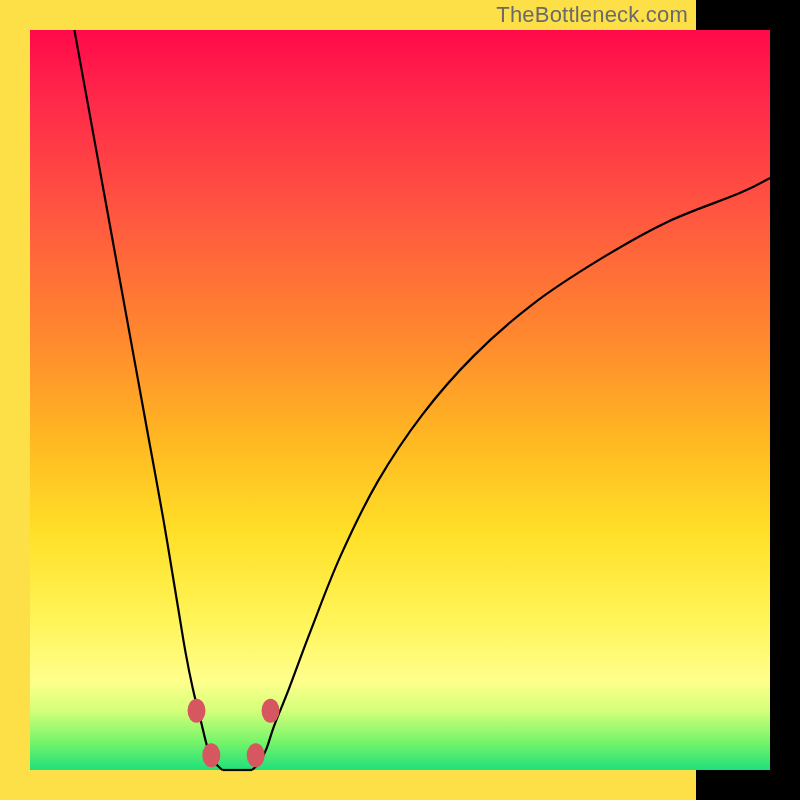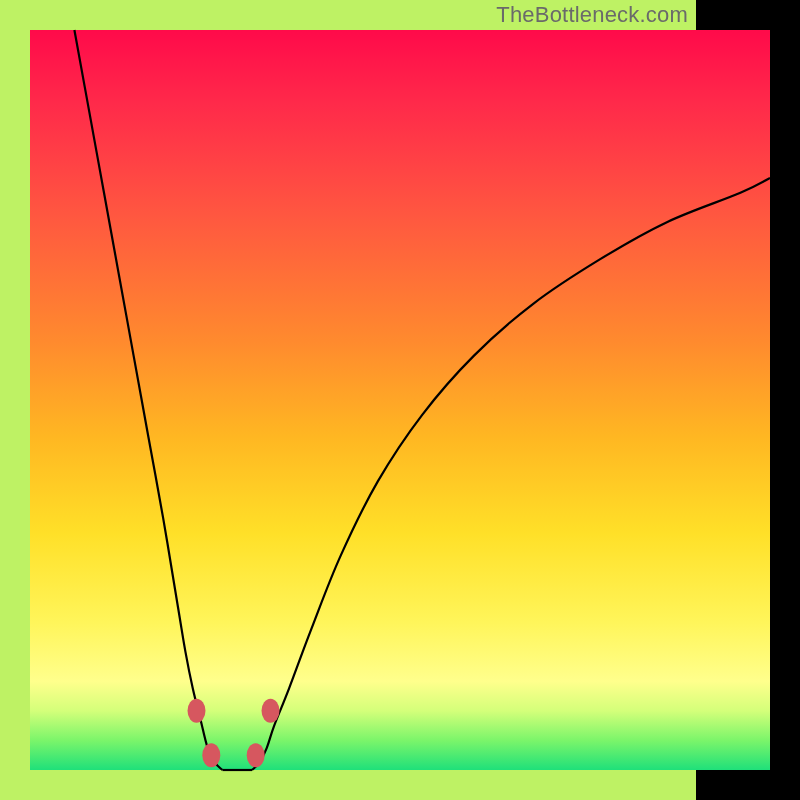--- a/index.html
+++ b/index.html
@@ -8,21 +8,21 @@
     width: 800px;
     height: 800px;
     overflow: hidden;
     background: #000;
     font-family: Arial, Helvetica, sans-serif;
   }
   .frame {
     position: relative;
     width: 696px;
     height: 800px;
-    background: #bef264;
+    background: #fde047;
   }
   .plot-area {
     position: absolute;
     left: 30px;
     top: 30px;
     width: 740px;
     height: 740px;
     
     background: linear-gradient(
       to bottom,

